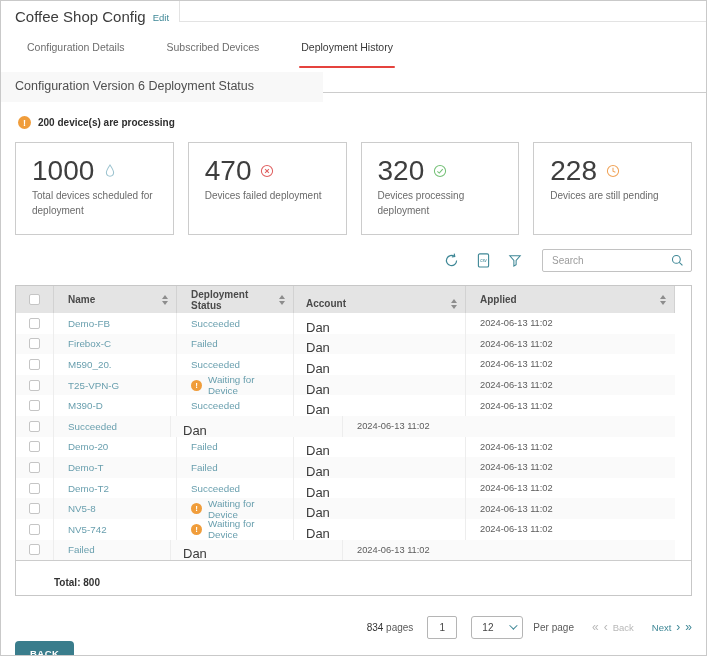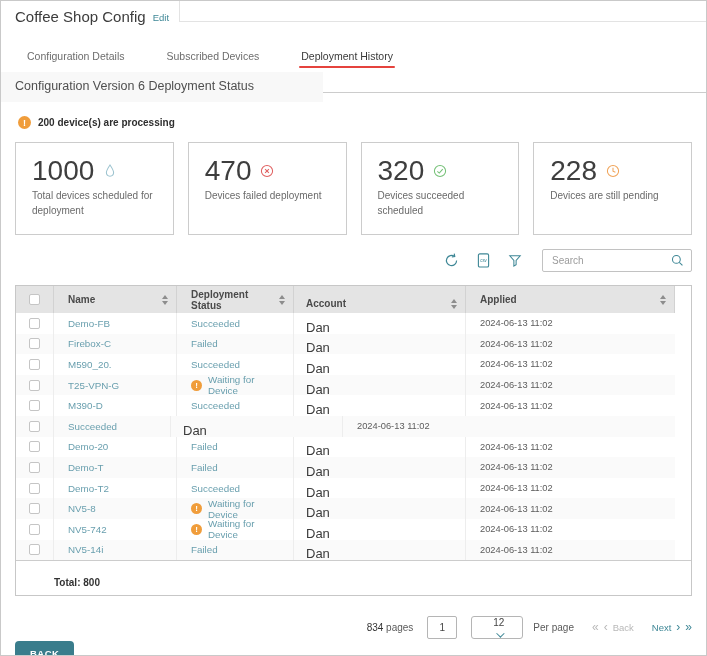--- a/index.html
+++ b/index.html
@@ -16,21 +16,21 @@
 
   
   .hdr { display:flex; align-items:stretch; height:30px; }
   .hdr-title-wrap { display:flex; align-items:center; padding:0 10px 0 14px; gap:7px; }
   .hdr-title { font-size:15px; color:#3c3c3c; }
   .hdr-edit { font-size:9.5px; color:var(--accent); cursor:pointer; padding-top:3px; }
   .hdr-fill { flex:1; border-left:1px solid #e3e3e3; border-bottom:1px solid #e3e3e3; margin-bottom:9px; }
 
   
   .tabs { display:flex; gap:42px; padding:10px 0 0 26px; height:30px; }
-  .tab { font-size:10.5px; color:#6d6d6d; cursor:pointer; position:relative; white-space:nowrap;margin-top:9px; }
+  .tab { font-size:10.5px; color:#6d6d6d; cursor:pointer; position:relative; white-space:nowrap; }
   .tab.active { color:#3a3a3a; }
   .tab.active::after {
     content:''; position:absolute; left:-2px; right:-2px; bottom:-7px;
     height:2.5px; background:var(--underline); border-radius:1px;
   }
 
   
   .sec { display:flex; margin-top:11px; }
   .sec-block { background:#f8f8f8; padding:7px 14px 9px 14px; font-size:12.5px; color:#4f4f4f; min-width:322px; }
   .sec-fill { flex:1; border-bottom:1px solid #ccc; margin-bottom:9px; }
@@ -103,21 +103,21 @@
   .pager { display:flex; justify-content:flex-end; align-items:center; gap:10px; margin:19px 14px 0 0; height:24px; font-size:10px; color:#5a5a5a; }
   .pages-count { font-weight:normal; color:#333;margin-top:48px; }
   .page-input {
     width:30px; height:23px; border:1px solid #b5b5b5; border-radius:2px;
     text-align:center; font-size:10px; color:#444; outline:none;
     font-family:"Liberation Sans","DejaVu Sans",sans-serif; margin-left:4px;
   }
   .per-page-select {
     width:52px; height:23px; border:1px solid #b5b5b5; border-radius:3px;
     display:flex; align-items:center; justify-content:space-between;
-    padding:0 7px 0 10px; cursor:pointer; color:#444; margin-left:4px;flex-direction:column;
+    padding:0 7px 0 10px; cursor:pointer; color:#444; margin-left:4px;
   }
   .caret { width:6px; height:6px; border-right:1.4px solid var(--accent); border-bottom:1.4px solid var(--accent); transform:rotate(45deg) translateY(-2px); }
   .pg-nav { display:flex; align-items:center; gap:5px; margin-left:8px; font-size:12px; }
   .pg-dis { color:#b8b8b8; cursor:default; }
   .pg-act { color:var(--accent); cursor:pointer; }
   .pg-word { font-size:9.5px; }
   .pg-gap { width:8px; }
 
   
   .back-btn {
@@ -191,21 +191,21 @@
     <div class="card">
       <div class="card-top">
         <span class="card-num">320</span>
         <span class="cicon">
           <svg width="16" height="16" viewBox="0 0 20 20">
               <circle cx="10" cy="10" r="7" fill="none" stroke="#74c076" stroke-width="1.3"></circle>
               <polyline points="6.7,10.4 9.1,12.6 13.4,7.6" fill="none" stroke="#74c076" stroke-width="1.3"></polyline>
             </svg>
         </span>
       </div>
-      <div class="card-label">Devices succeeded scheduled</div>
+      <div class="card-label">Devices processing deployment</div>
     </div>
     <div class="card">
       <div class="card-top">
         <span class="card-num">228</span>
         <span class="cicon">
           <svg width="16" height="16" viewBox="0 0 20 20">
               <circle cx="10" cy="10" r="7" fill="none" stroke="#f0a358" stroke-width="1.3"></circle>
               <polyline points="10,5.8 10,10.3 13,11.6" fill="none" stroke="#f0a358" stroke-width="1.3"></polyline>
             </svg>
         </span>
@@ -519,23 +519,20 @@
           <div class="cell cell-applied">
             <span class="applied">2024-06-13 11:02</span>
           </div>
           <div class="cell cell-extra"></div>
         </div>
 
         <div class="trow">
           <div class="cell cell-check">
             <span class="checkbox"></span>
           </div>
-          <div class="cell cell-name">
-            <span class="name-link">NV5-14i</span>
-          </div>
           <div class="cell cell-status">
             <span class="status-link">
 
               <span>Failed</span>
             </span>
           </div>
           <div class="cell cell-account">
             <span class="acct">Dan</span>
           </div>
           <div class="cell cell-applied">

